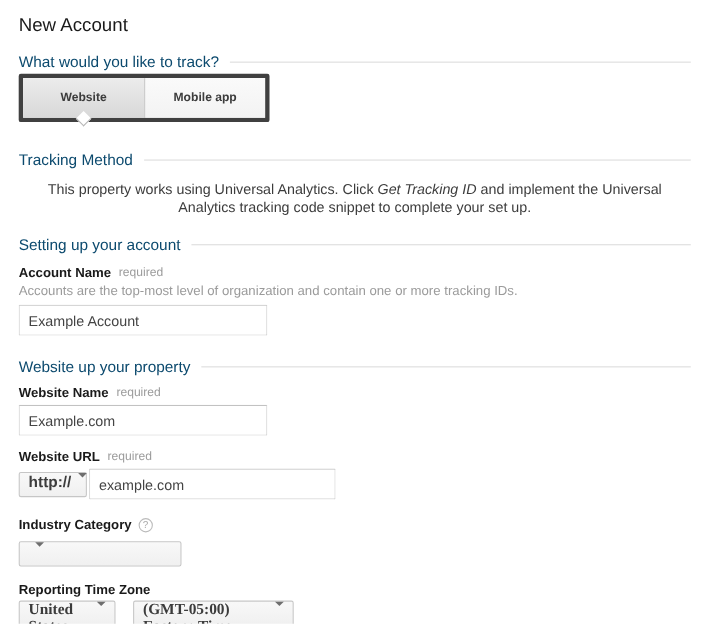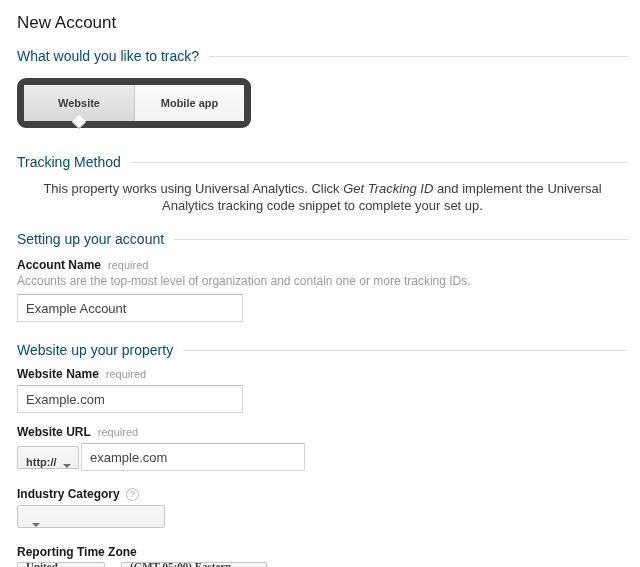--- a/index.html
+++ b/index.html
@@ -18,22 +18,22 @@
     font-size:14px; color:#0c4a6e; white-space:nowrap; line-height:17px;
   }
   .section-head .rule { flex:1; height:1px; background:#ddd; }
 
   .sh-track   { margin-top:15px; }
   .sh-method  { margin-top:26px; }
   .sh-account { margin-top:17px; }
   .sh-property{ margin-top:20px; }
 
   .tabs {
-    position:relative; display:inline-flex; margin-top:13px;
-    border:7px solid #404040; border-radius:9px; background:#fff;
+    position:relative; display:inline-flex; margin-top:2px;
+    border:4px solid #404040; border-radius:2px; background:#fff;
   }
   .tab {
     width:110px; height:36px;
     display:flex; align-items:center; justify-content:center;
     font-size:11px; font-weight:bold; color:#3c3c3c; cursor:pointer;
     background:linear-gradient(#fafafa,#f3f3f3);
   }
   .tab.selected { background:linear-gradient(#ececec,#d8d8d8); }
   .tab + .tab { border-left:1px solid #c8c8c8; }
   .tab-pointer {
@@ -63,25 +63,25 @@
     font-family:"Liberation Sans", sans-serif; outline:none; background:#fff;
   }
   .in-account { width:226px; margin-top:5px; }
   .in-wname   { width:226px; margin-top:4px; }
   .in-wurl    { width:224px; height:23px; }
 
   .url-row { display:flex; align-items:center; gap:2px; margin-top:4px; }
   .tz-row  { display:flex; align-items:center; gap:16px; margin-top:3px;font-family:Liberation Serif, serif; }
 
   .dd {
-    display:inline-flex; align-items:flex-end; justify-content:space-between;
+    display:inline-flex; align-items:flex-start; justify-content:space-between;
     height:23px; padding:0 8px;
     background:linear-gradient(#f8f8f8,#f0f0f0);
     border:1px solid #c6c6c6; border-radius:2px;
-    font-size:11px; font-weight:bold; color:#3c3c3c; cursor:pointer;
+    font-size:14px; font-weight:bold; color:#3c3c3c; cursor:pointer;
   }
   .dd-protocol { width:62px;  }
   .dd-industry { width:148px; margin-top:4px; }
   .dd-country  { width:88px;  }
   .dd-timezone { width:146px; }
 
   .chevron {
     width:0; height:0; flex:none;
     border-left:4px solid transparent; border-right:4px solid transparent;
     border-top:4px solid #6e6e6e; margin-left:6px;

